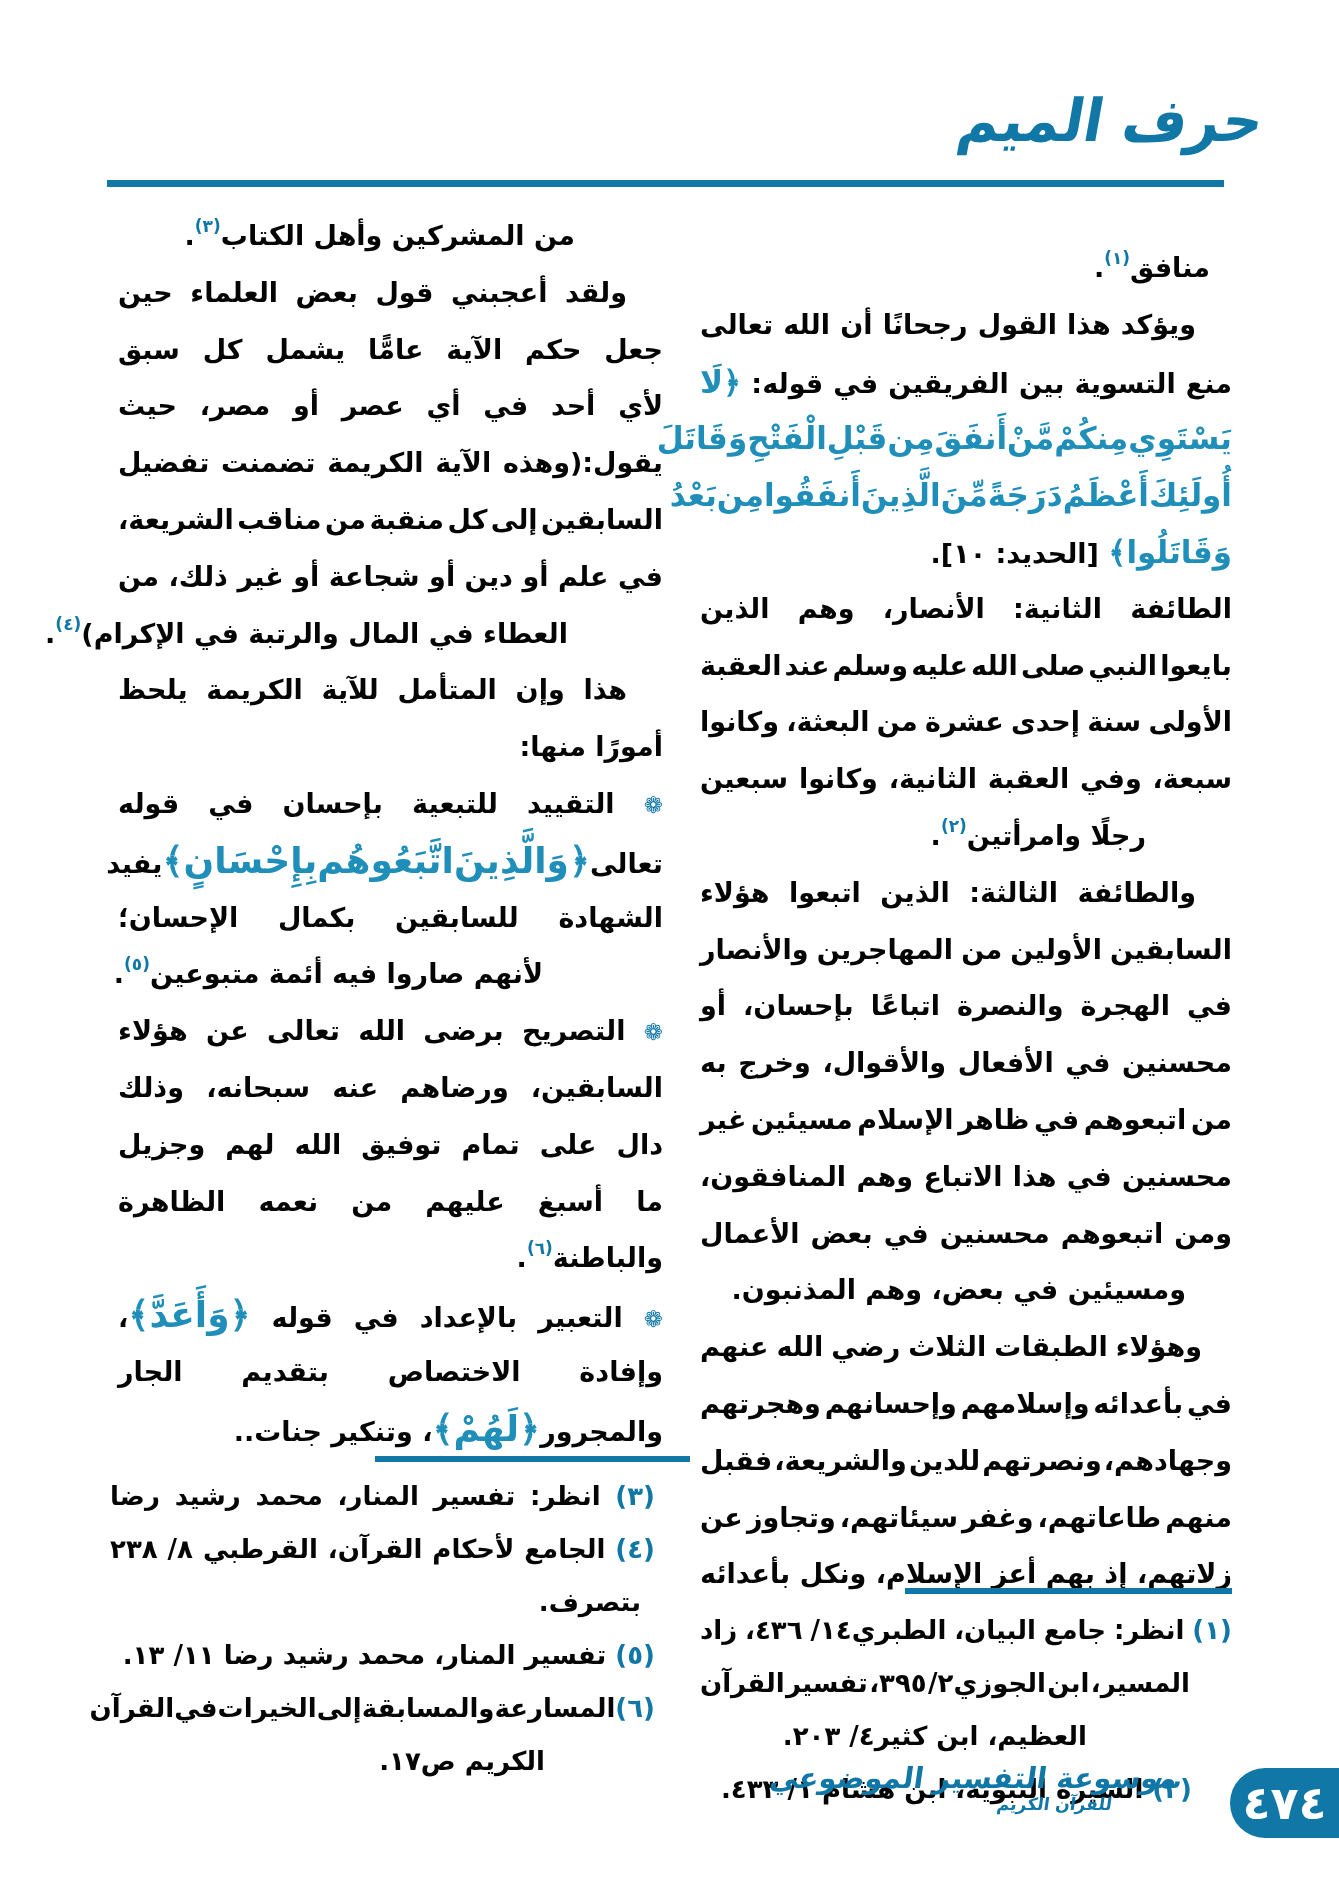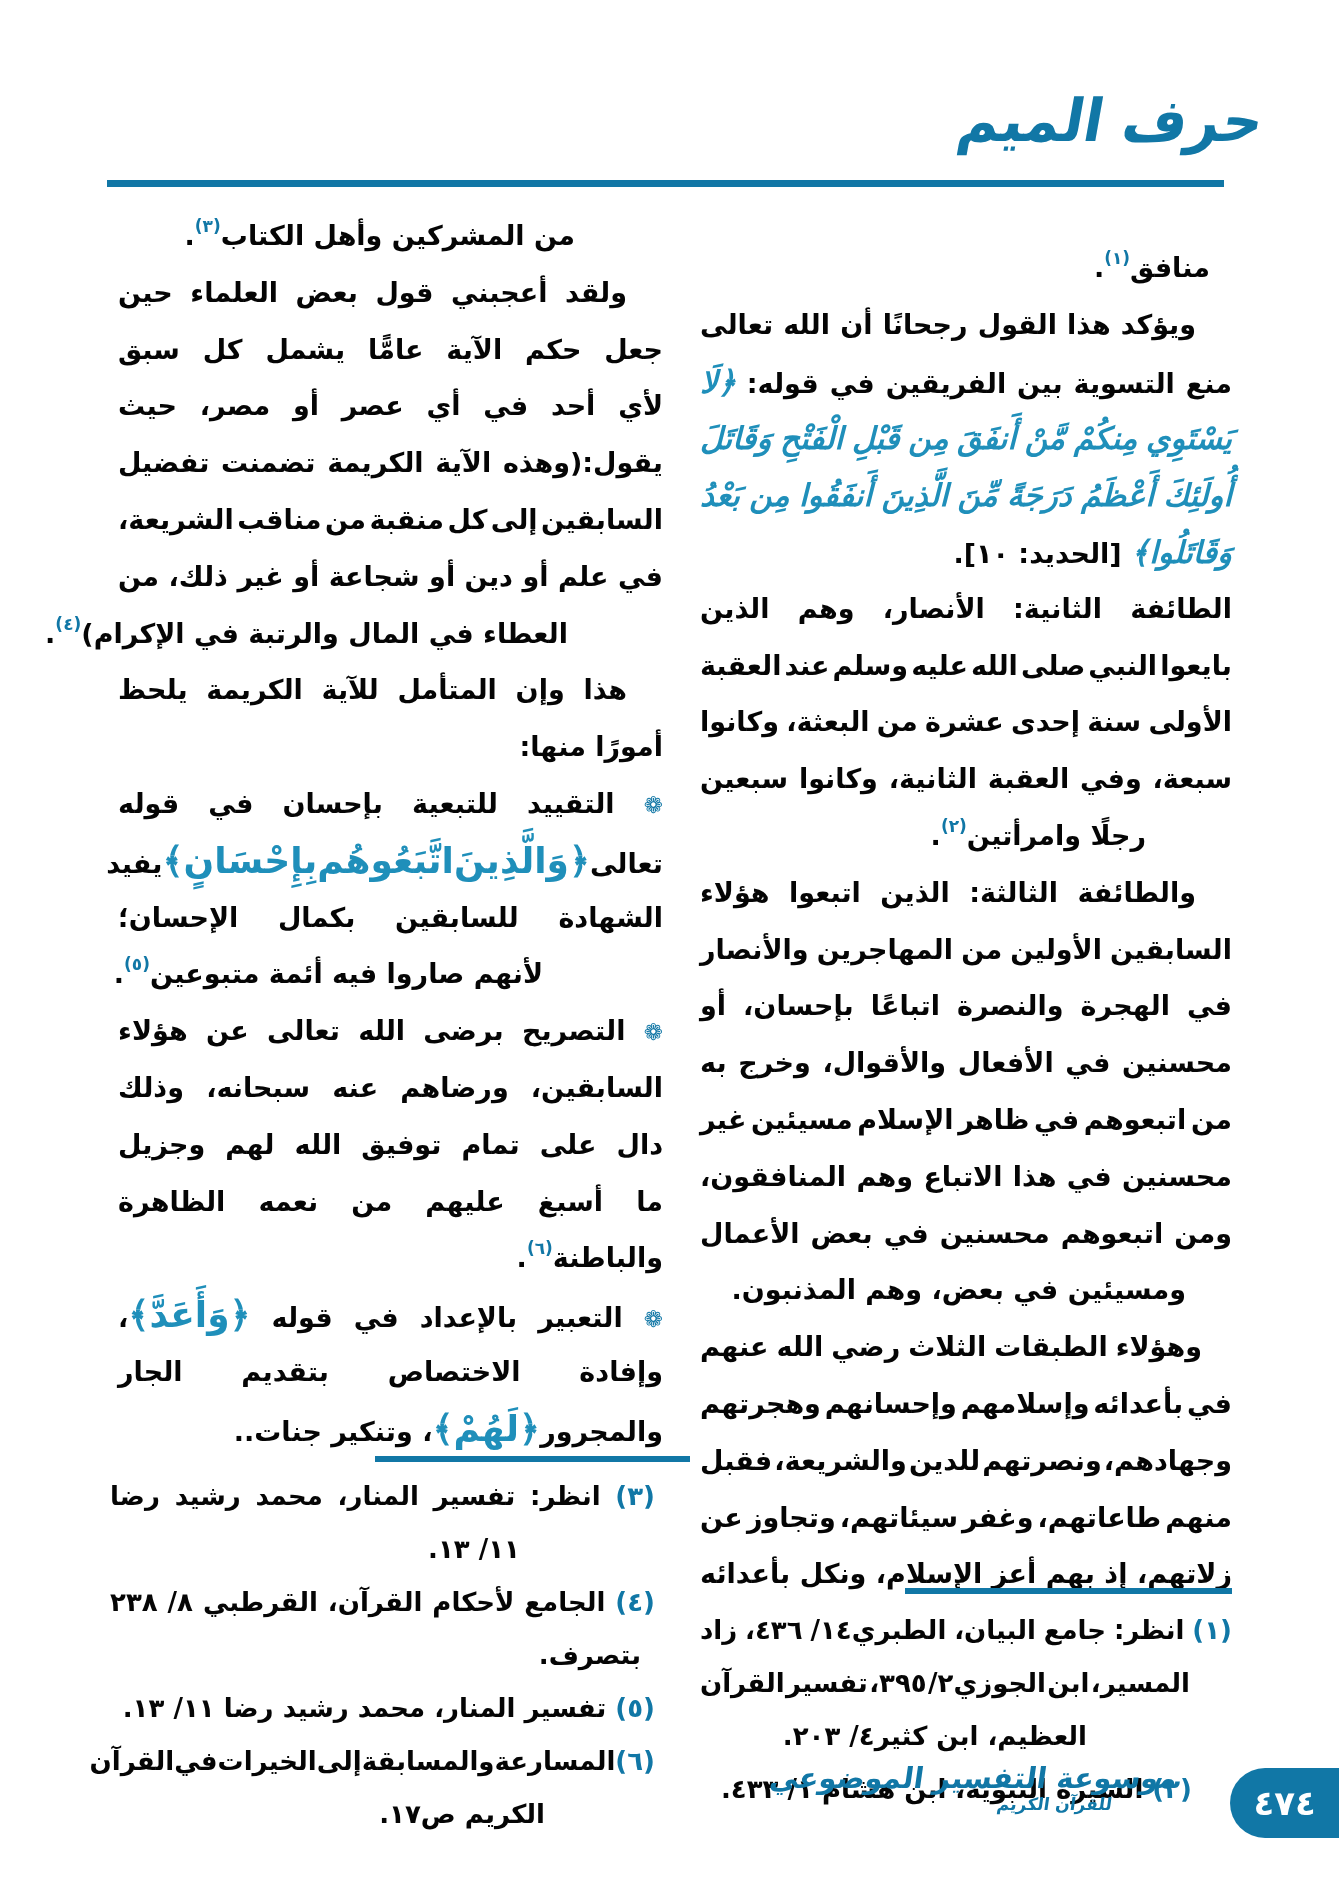--- a/index.html
+++ b/index.html
@@ -27,40 +27,40 @@
   
   .col{ position:absolute; top:208px; }
   .col-right{ right:107px; width:532px;margin-top:32px; }
   .col-left{ left:118px; width:545px; }
   .ln{
     height:56.8px; line-height:56.8px; font-size:27px; font-weight:bold;
     text-align:right; white-space:nowrap; overflow:visible;
   }
   .ln.j{ display:flex; justify-content:space-between; align-items:baseline; white-space:normal; }
   .ln.j .tok{ white-space:nowrap; }
-  .s-q{ color:var(--quran); font-size:31px;font-style:italic; }
+  .s-q{ color:var(--quran); font-size:31px; }
   .s-qi{ color:var(--quran); font-size:36px; }
   .s-sup{ color:var(--accent); font-size:17px; position:relative; top:-13px; font-weight:bold; }
   .s-orn{ color:var(--accent); font-size:23px; }
   .s-lead{ font-weight:bold; }
   
   .fn-sep{ position:absolute; background:var(--accent); height:6px; }
   .fn-sep-left{ top:1456px; left:375px; width:315px; }
   .fn-sep-right{ top:1588px; right:107px; width:327px; }
   .fnblock{ position:absolute; }
   .fn-left{ left:110px; width:545px; top:1470px; }
   .fn-right{ right:107px; width:532px; top:1604px; }
   .fnblock .ln{ height:53px; line-height:53px; font-size:26px; }
   .s-fnm{ color:var(--accent); }
   
   .page-badge{
     position:absolute; right:0; top:1768px; width:109px; height:70px;
     background:var(--accent); border-radius:35px 0 0 35px;
     display:flex; align-items:center; justify-content:center;
-    color:#ffffff; font-size:34px; font-weight:bold;
+    color:#ffffff; font-size:46px; font-weight:bold;
   }
   .footer-logo{
     position:absolute; right:162px; top:1762px; width:245px;
     text-align:center; color:var(--accent); line-height:1.15;
   }
   .footer-logo .l1{ font-size:29px; font-weight:bold; transform:skewX(-8deg); white-space:nowrap; }
   .footer-logo .l2{ font-size:17px; font-weight:bold; transform:skewX(-8deg); }
 </style>
 </head>
 <body>
@@ -387,21 +387,20 @@
   <div class="fnblock fn-left">
       <div class="ln j">
         <span class="tok"><span class="s-fnm">(٣)</span></span>
         <span class="tok"><span>انظر:</span></span>
         <span class="tok"><span>تفسير</span></span>
         <span class="tok"><span>المنار،</span></span>
         <span class="tok"><span>محمد</span></span>
         <span class="tok"><span>رشيد</span></span>
         <span class="tok"><span>رضا</span></span>
       </div>
-      <div class="ln r" style="padding-right: 135px;"><span>١١/ ١٣.</span></div>
       <div class="ln j">
         <span class="tok"><span class="s-fnm">(٤)</span></span>
         <span class="tok"><span>الجامع</span></span>
         <span class="tok"><span>لأحكام</span></span>
         <span class="tok"><span>القرآن،</span></span>
         <span class="tok"><span>القرطبي</span></span>
         <span class="tok"><span>٨/</span></span>
         <span class="tok"><span>٢٣٨</span></span>
       </div>
       <div class="ln r" style="padding-right: 14px;"><span>بتصرف.</span></div>

